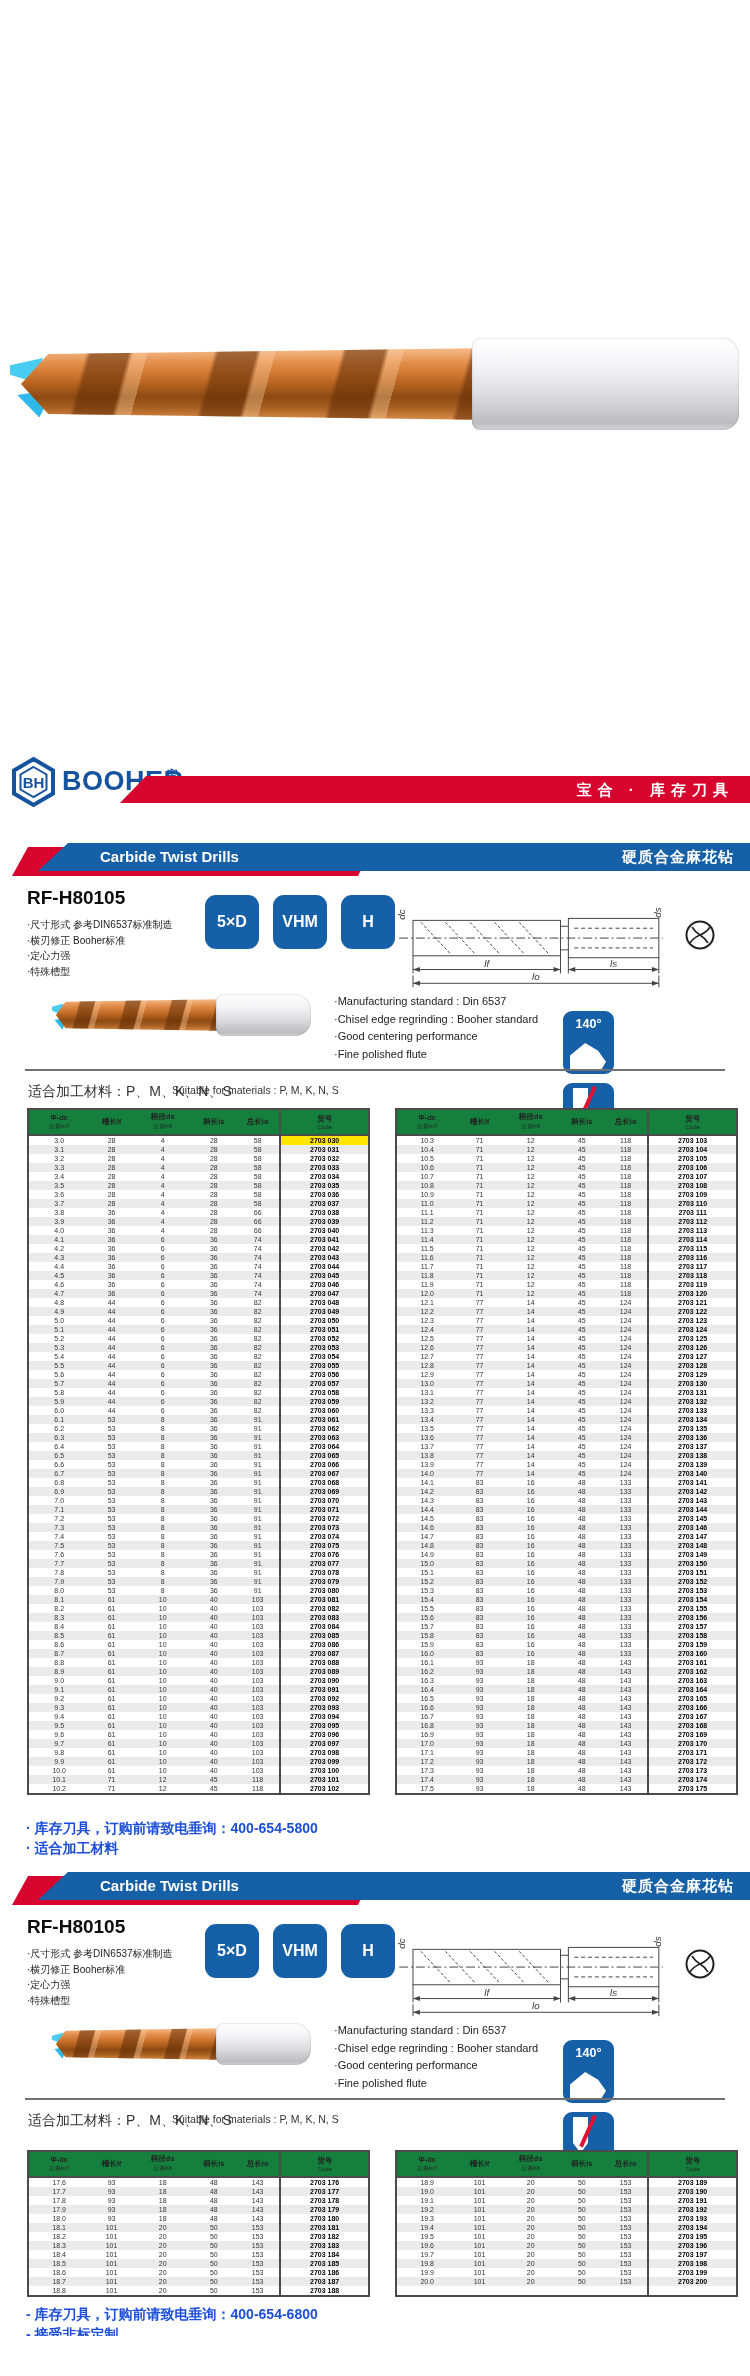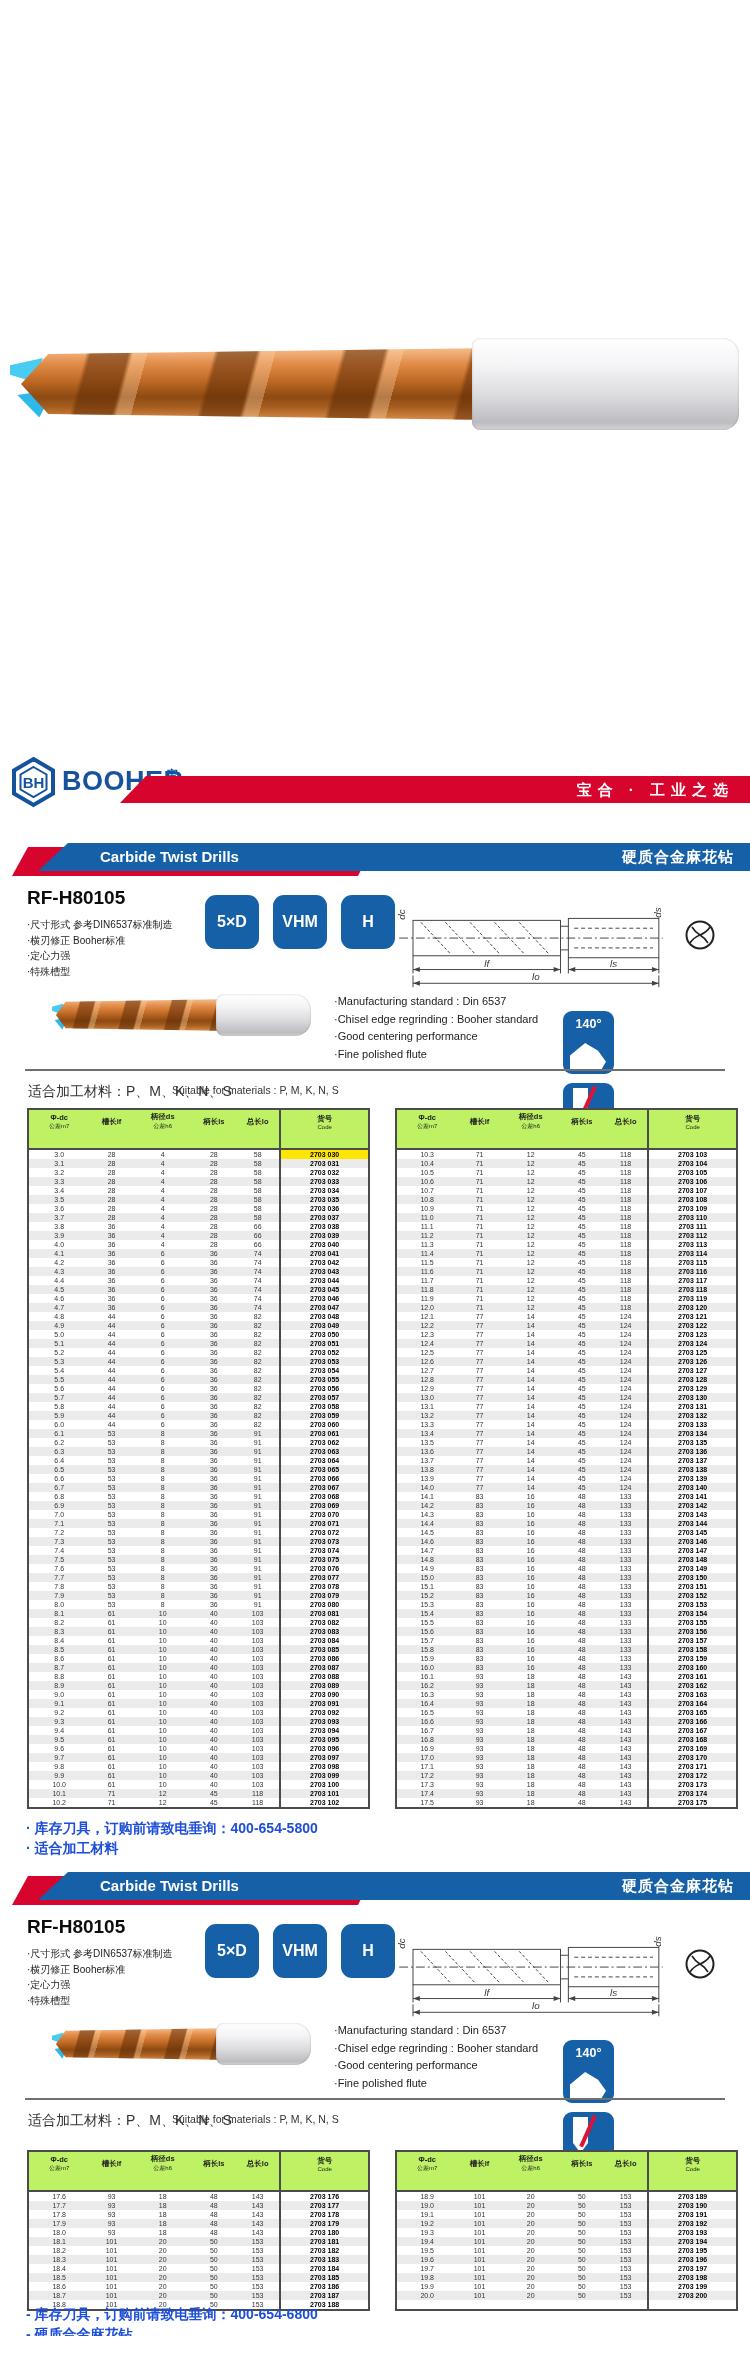--- a/index.html
+++ b/index.html
@@ -75,21 +75,21 @@
   .divider{position:absolute;left:25px;width:700px;top:226px;border-top:2px solid #707070;}
   .mat-cn{position:absolute;left:28px;top:240px;font-size:14px;color:#333;}
   .mat-en{position:absolute;left:172px;top:241px;font-size:10.5px;color:#333;}
 
   
   .tbl{position:absolute;top:265px;}
   .tbl-l{left:27px;width:343px;}
   .tbl-r{left:395px;width:343px;}
   .sec2 .tbl{top:278px;}
   .tbl table{width:100%;border-collapse:collapse;table-layout:fixed;border:2px solid var(--bd);background:#fff;}
-  .tbl th{background:#bef264;border-bottom:2px solid var(--bd);padding:2px 0 17px;color:#222;}
+  .tbl th{background:#15803d;border-bottom:2px solid var(--bd);padding:2px 0 3px;color:#222;}
   .tbl .h1{font-size:7.5px;font-weight:bold;}
   .tbl .h2{font-size:6px;font-weight:normal;}
   .tbl td{font-size:7px;height:9px;line-height:9px;text-align:center;color:#333;padding:0;overflow:hidden;}
   .tbl tbody tr:nth-child(even) td{background:#ebebeb;}
   .tbl td.code{border-left:2px solid var(--bd);font-weight:bold;color:#000;}
   .tbl th.code{border-left:2px solid var(--bd);}
   .tbl td.code.hl{background:#ffe600;}
 
   .notes{position:absolute;left:26px;font-size:14px;font-weight:bold;color:#1d4ed8;line-height:20px;}
   .sec1 .notes{top:975px;}
@@ -109,21 +109,21 @@
 
   <div class="brand">
     <svg class="logo-hex" width="47" height="52" viewBox="0 0 47 52">
       <polygon points="23.5,3 43,14.5 43,37.5 23.5,49 4,37.5 4,14.5" fill="none" stroke="#15539e" stroke-width="4"></polygon>
       <polygon points="23.5,11 36.5,18.5 36.5,33.5 23.5,41 10.5,33.5 10.5,18.5" fill="none" stroke="#15539e" stroke-width="2"></polygon>
       <text x="23.5" y="32" text-anchor="middle" font-size="15" font-weight="bold" fill="#15539e">BH</text>
     </svg>
     <div class="logo-name">BOOHER</div>
     <div class="logo-cn">宝合</div>
     <div class="banner">
-      <span>宝合 · 工业之选</span>
+      <span>宝合 · 库存刀具</span>
     </div>
   </div>
 
   <section class="sec sec1">
     <div class="sec-hd">
       <div class="hd-red"></div>
       <div class="hd-blue">
         <span class="hd-en">Carbide Twist Drills</span>
         <span class="hd-cn">硬质合金麻花钻</span>
       </div>
@@ -1875,17 +1875,17 @@
               <td></td>
               <td></td>
               <td class="code"></td>
             </tr>
           </tbody>
       </table>
     </div>
 
     <div class="notes">
       <div>- 库存刀具，订购前请致电垂询：400-654-6800</div>
-      <div>- 硬质合金麻花钻</div>
+      <div>- 接受非标定制</div>
     </div>
   </section>
 
 </div>
 
 </body></html>

